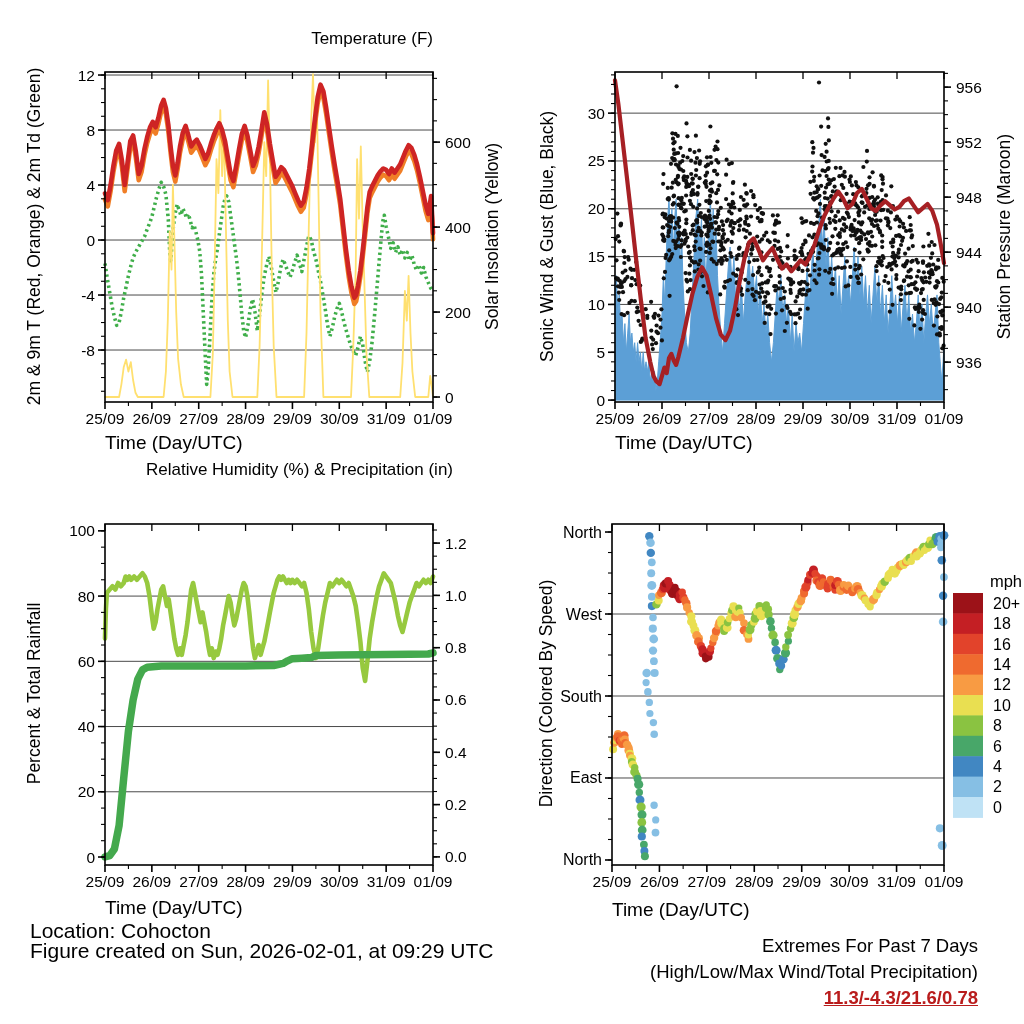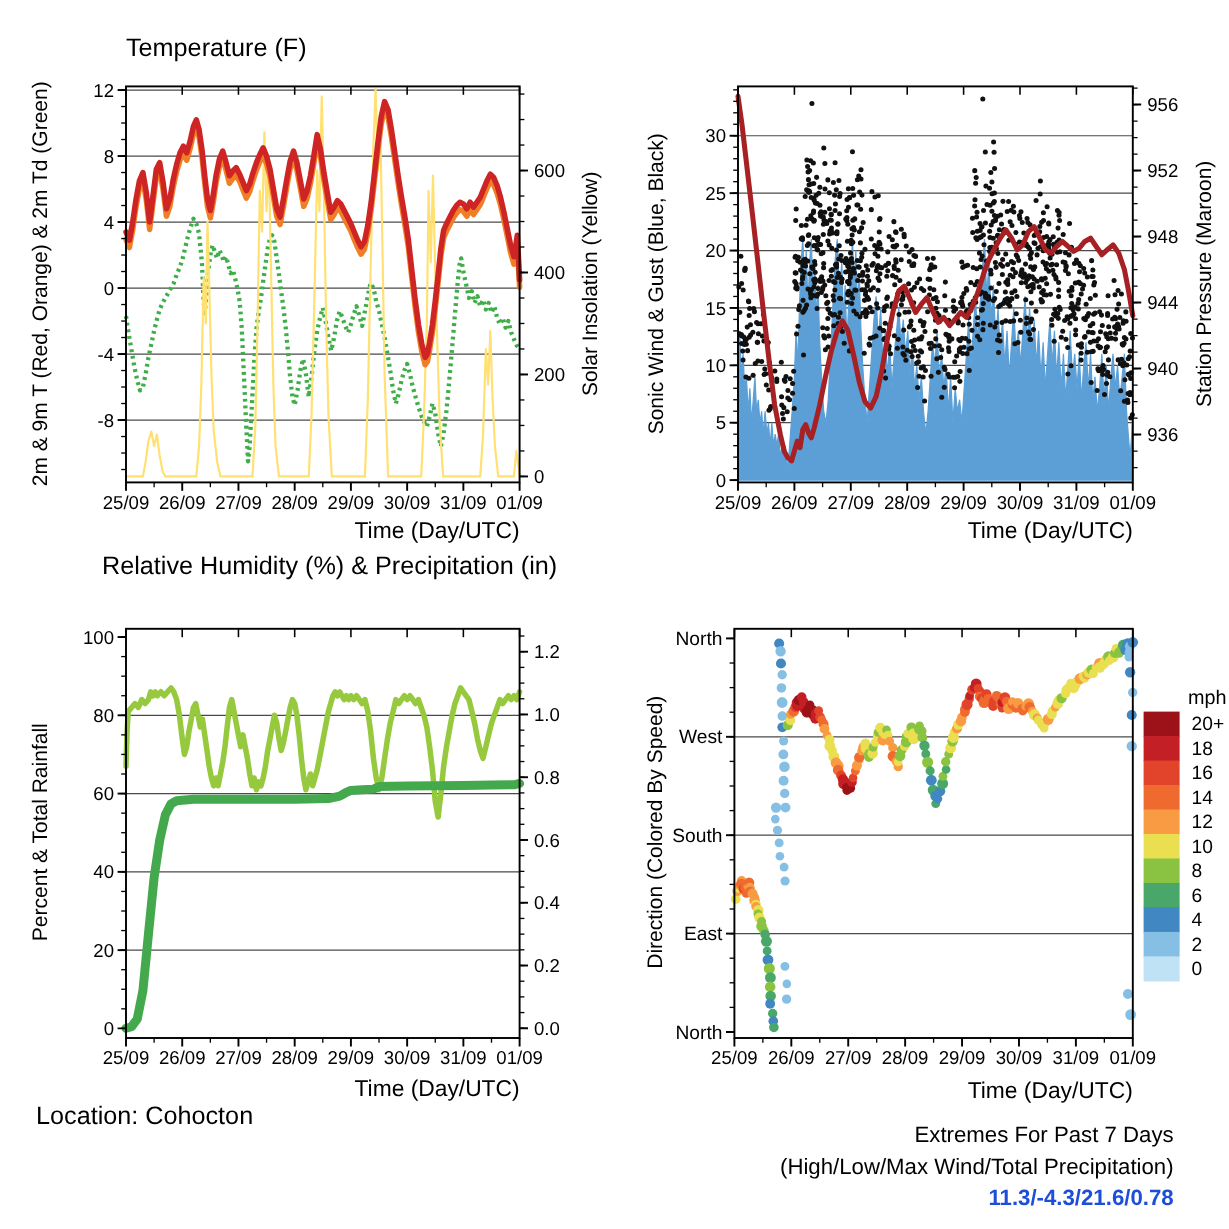--- a/index.html
+++ b/index.html
@@ -1,20 +1,20 @@
 <!DOCTYPE html>
 <html><head>
 <meta charset="utf-8">
 <style>
   html,body{margin:0;padding:0;background:#ffffff;width:1024px;height:1024px;overflow:hidden;}
   .page{position:relative;width:1024px;height:1024px;background:#fff;font-family:"Liberation Sans",sans-serif;color:#000;}
   svg{position:absolute;left:0;top:0;}
   .ovl{position:absolute;white-space:nowrap;}
-  .chart-title{font-size:21px;text-align:left;}
-  .x-label{font-size:19px;text-align:right;}
+  .chart-title{font-size:17px;text-align:right;}
+  .x-label{font-size:19px;text-align:left;}
   .v-label{font-size:17.5px;text-align:center;transform:rotate(-90deg);}
   .footer-left{left:30px;top:921px;font-size:21px;line-height:20px;}
   .extremes{left:480px;top:933px;width:498px;text-align:right;font-size:18.5px;line-height:26px;}
   .extremes .red{font-weight:bold;}
 </style>
 </head>
 <body>
 
 <div class="page">
   <svg id="plot" width="1024" height="1024" viewBox="0 0 1024 1024">
@@ -1874,20 +1874,21 @@
 
   <div class="ovl v-label" style="left:-146px;top:226px;width:360px;">2m &amp; 9m T (Red, Orange) &amp; 2m Td (Green)</div>
   <div class="ovl v-label" style="left:382px;top:226px;width:220px;">Solar Insolation (Yellow)</div>
   <div class="ovl v-label" style="left:407px;top:226px;width:280px;">Sonic Wind &amp; Gust (Blue, Black)</div>
   <div class="ovl v-label" style="left:884px;top:226px;width:240px;">Station Pressure (Maroon)</div>
   <div class="ovl v-label" style="left:-86px;top:683px;width:240px;">Percent &amp; Total Rainfall</div>
   <div class="ovl v-label" style="left:406px;top:683px;width:280px;">Direction (Colored By Speed)</div>
 
   <div class="ovl footer-left">
     <div>Location: Cohocton</div>
+    <div>Figure created on Sun, 2026-02-01, at 09:29 UTC</div>
   </div>
 
   <div class="ovl extremes">
     <div>Extremes For Past 7 Days</div>
     <div>(High/Low/Max Wind/Total Precipitation)</div>
-    <div class="red" id="extremes-values" style="color: #1d4ed8;">11.3/-4.3/21.6/0.78</div>
+    <div class="red" id="extremes-values" style="color: #b91c1c; text-decoration: underline;">11.3/-4.3/21.6/0.78</div>
   </div>
 </div>
 
 </body></html>

